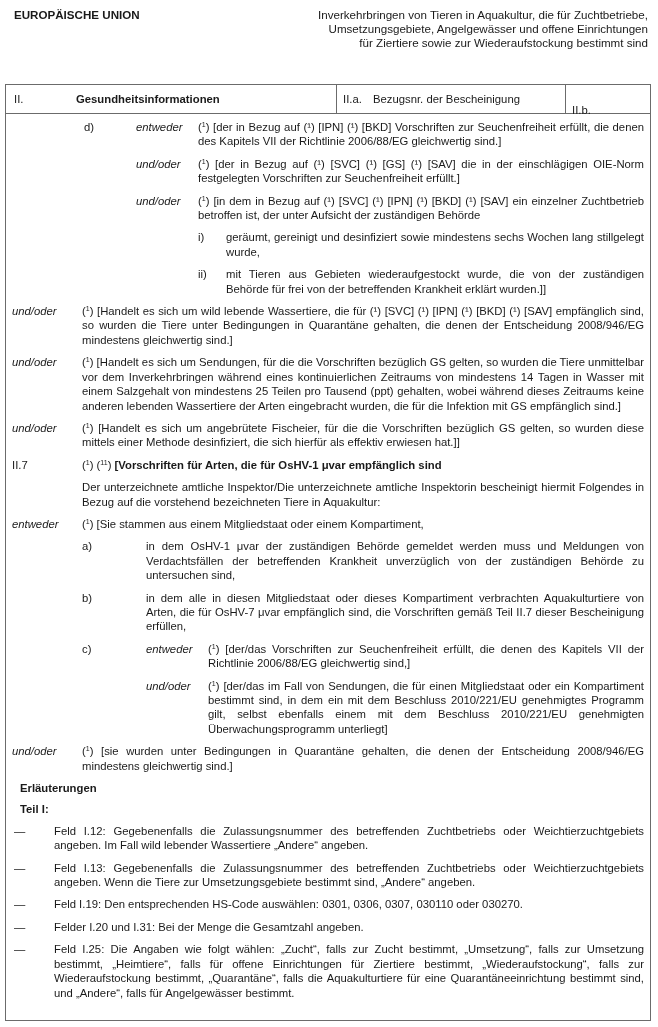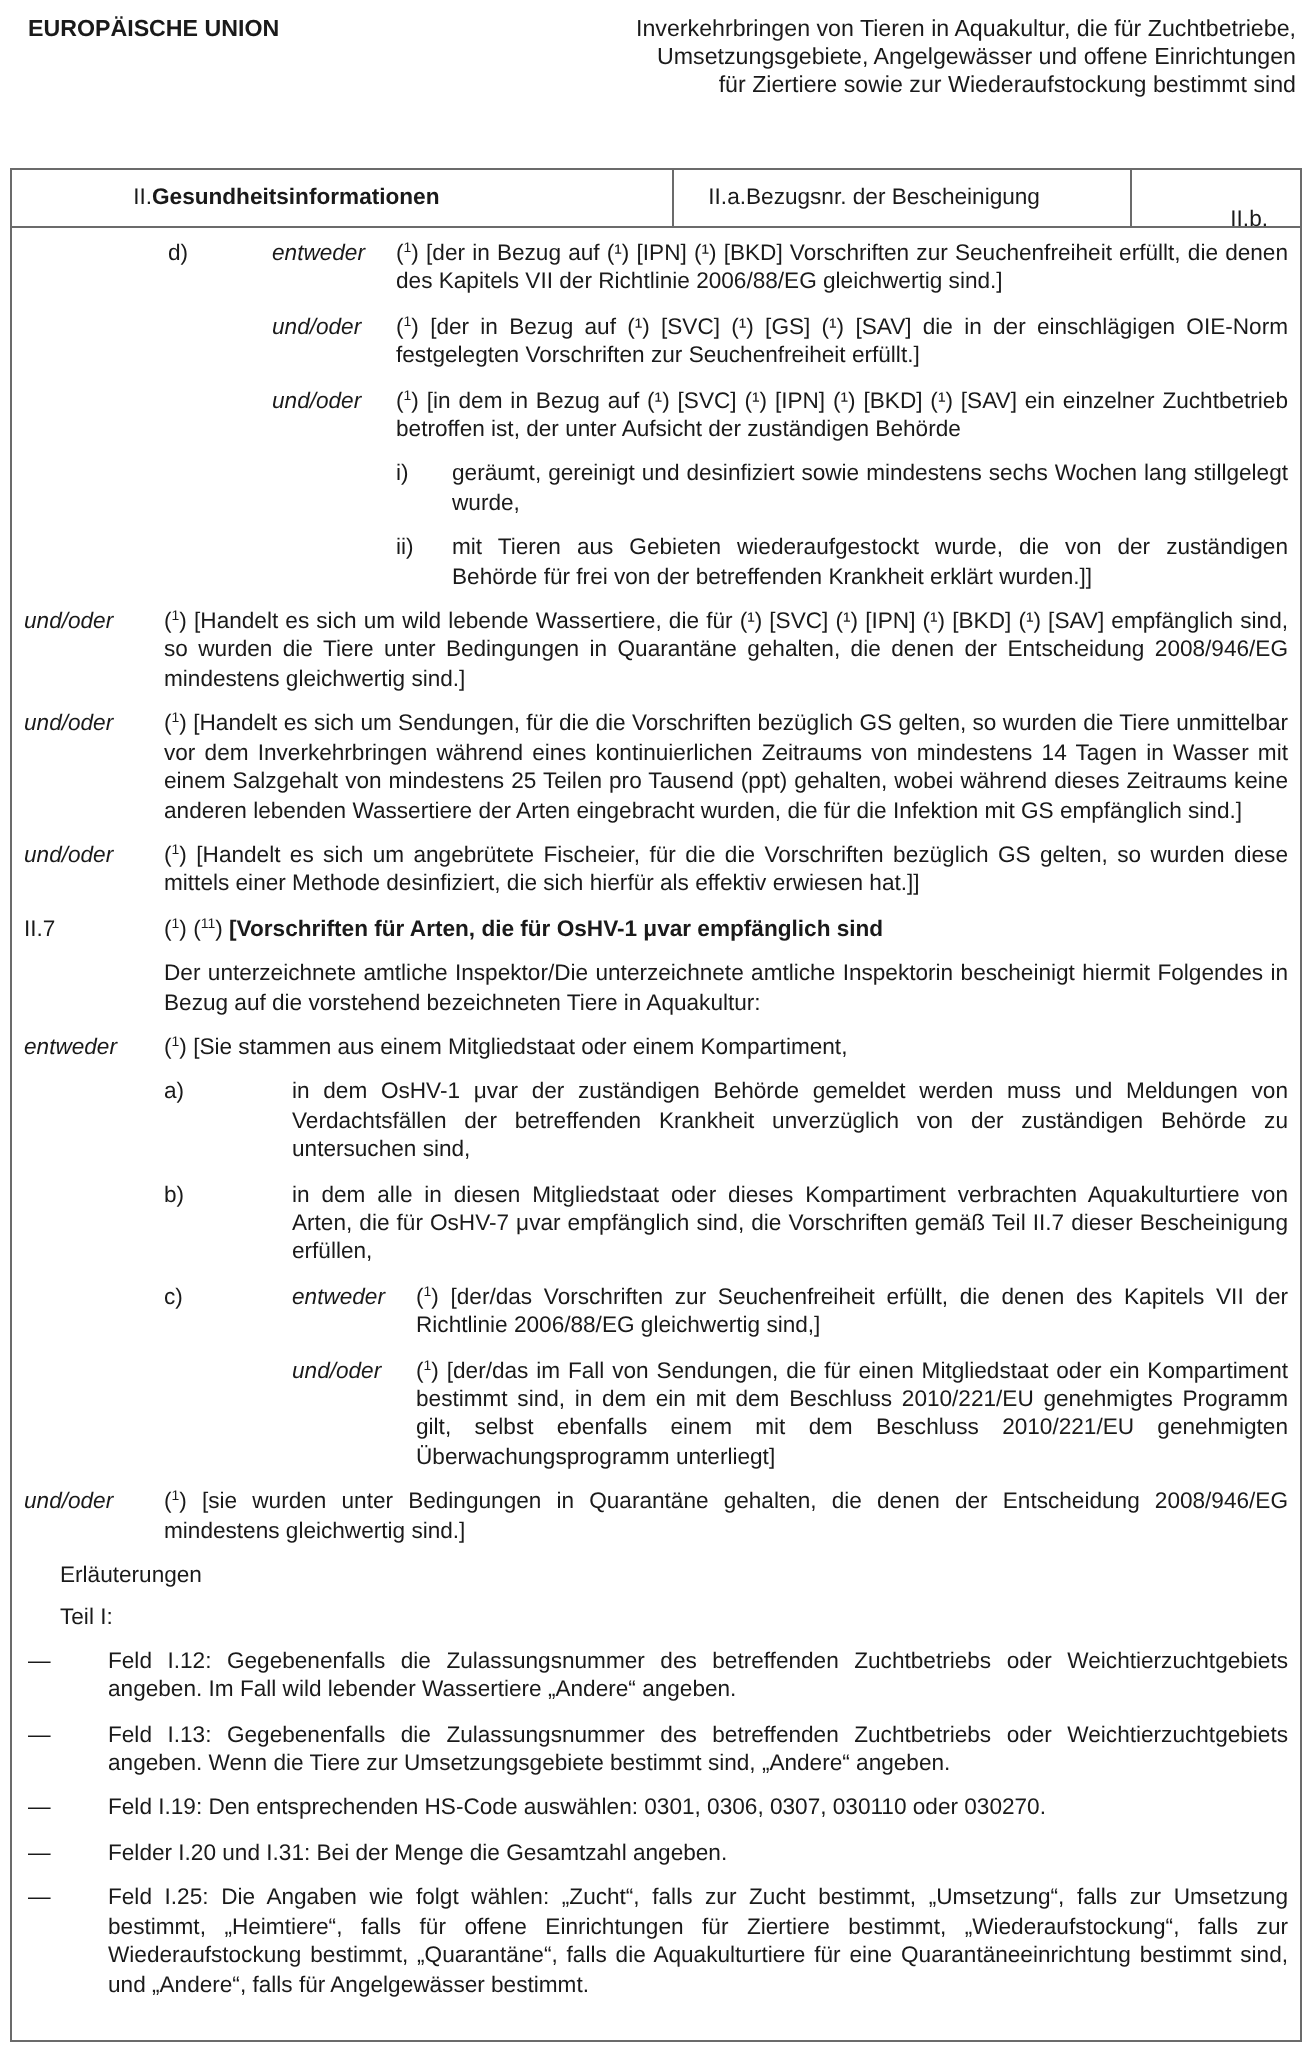--- a/index.html
+++ b/index.html
@@ -14,39 +14,38 @@
     position: absolute; right: 0; top: 2px; width: 330px; text-align: right;
     font-weight: normal; font-size: 11.6px; line-height: 14.2px;
   }
   .box {
     position: absolute; left: 5px; top: 84px; width: 646px; height: 937px;
     border: 1px solid #6b6b6b; box-sizing: border-box;
   }
   .hdr {
     display: flex; height: 29px; border-bottom: 1px solid #6b6b6b; box-sizing: border-box;
     align-items: center;
-    text-align: right;
   }
   .hdr .c1 { width: 331px; display: flex; border-right: 1px solid #6b6b6b; height: 100%; align-items: center; box-sizing: border-box; }
   .hdr .c2 { width: 229px; display: flex; border-right: 1px solid #6b6b6b; height: 100%; align-items: center; box-sizing: border-box; }
   .hdr .c3 { flex: 1; display: flex; height: 100%; align-items: center; margin-top: 22px; }
   .hdr .num { padding-left: 8px; width: 62px; }
   .hdr .c2 .num { width: 30px; padding-left: 6px; }
   .hdr .c3 .num { padding-left: 6px; }
   .bold { font-weight: bold; }
   .content { position: relative; padding: 6px 6px 0 6px; text-align: justify; }
   .row { display: flex; margin-bottom: 8px; }
   .lbl { font-style: italic; flex: none; }
   .txt { flex: 1; }
   .w-letter { width: 52px; padding-left: 72px; flex: none; }
   .w-kw0 { width: 70px; flex: none; font-style: italic; }
   .w-roman { width: 28px; flex: none; }
   sup { font-size: 7px; vertical-align: top; line-height: 7px; position: relative; top: 1px; }
   .sec-num { width: 70px; flex: none; }
-  .heading { font-weight: normal; margin: 2px 0 7px 18px; }
+  .heading { font-weight: bold; margin: 2px 0 7px 8px; }
   .dash { width: 40px; flex: none; padding-left: 2px; }
 </style>
 </head>
 <body>
 
 <div class="page-header">
   <div class="eu-label">EUROPÄISCHE UNION</div>
   <div class="cert-title">Inverkehrbringen von Tieren in Aquakultur, die für Zuchtbetriebe, Umsetzungsgebiete, Angelgewässer und offene Einrichtungen für Ziertiere sowie zur Wiederaufstockung bestimmt sind</div>
 </div>
 

